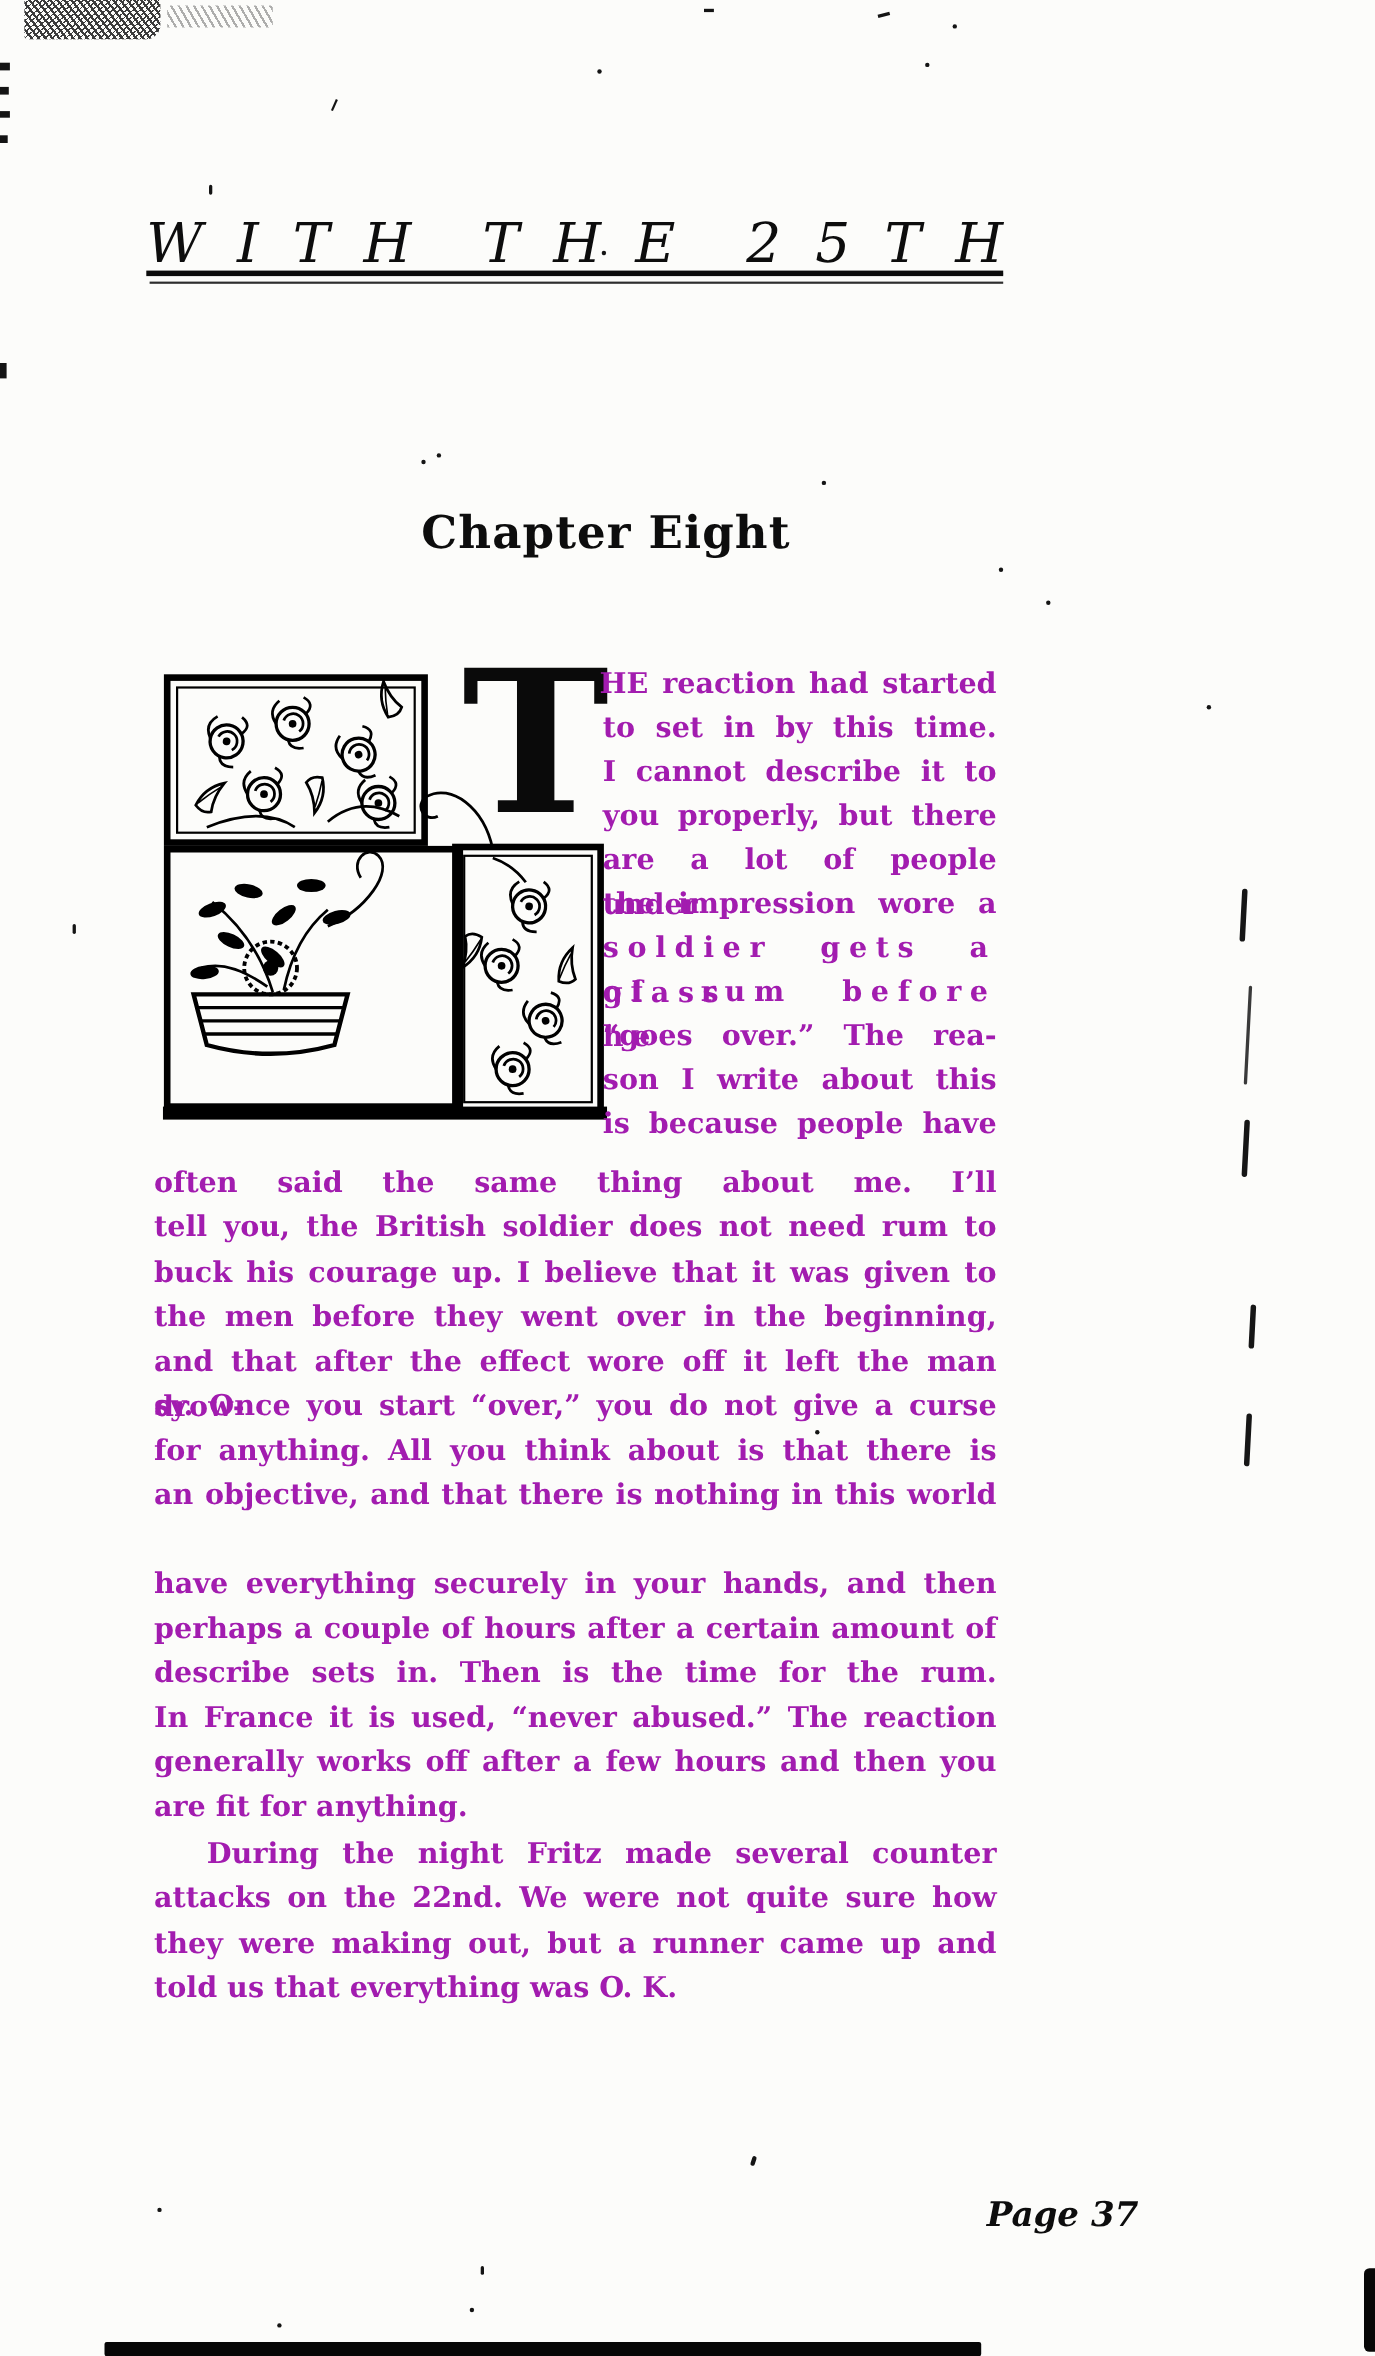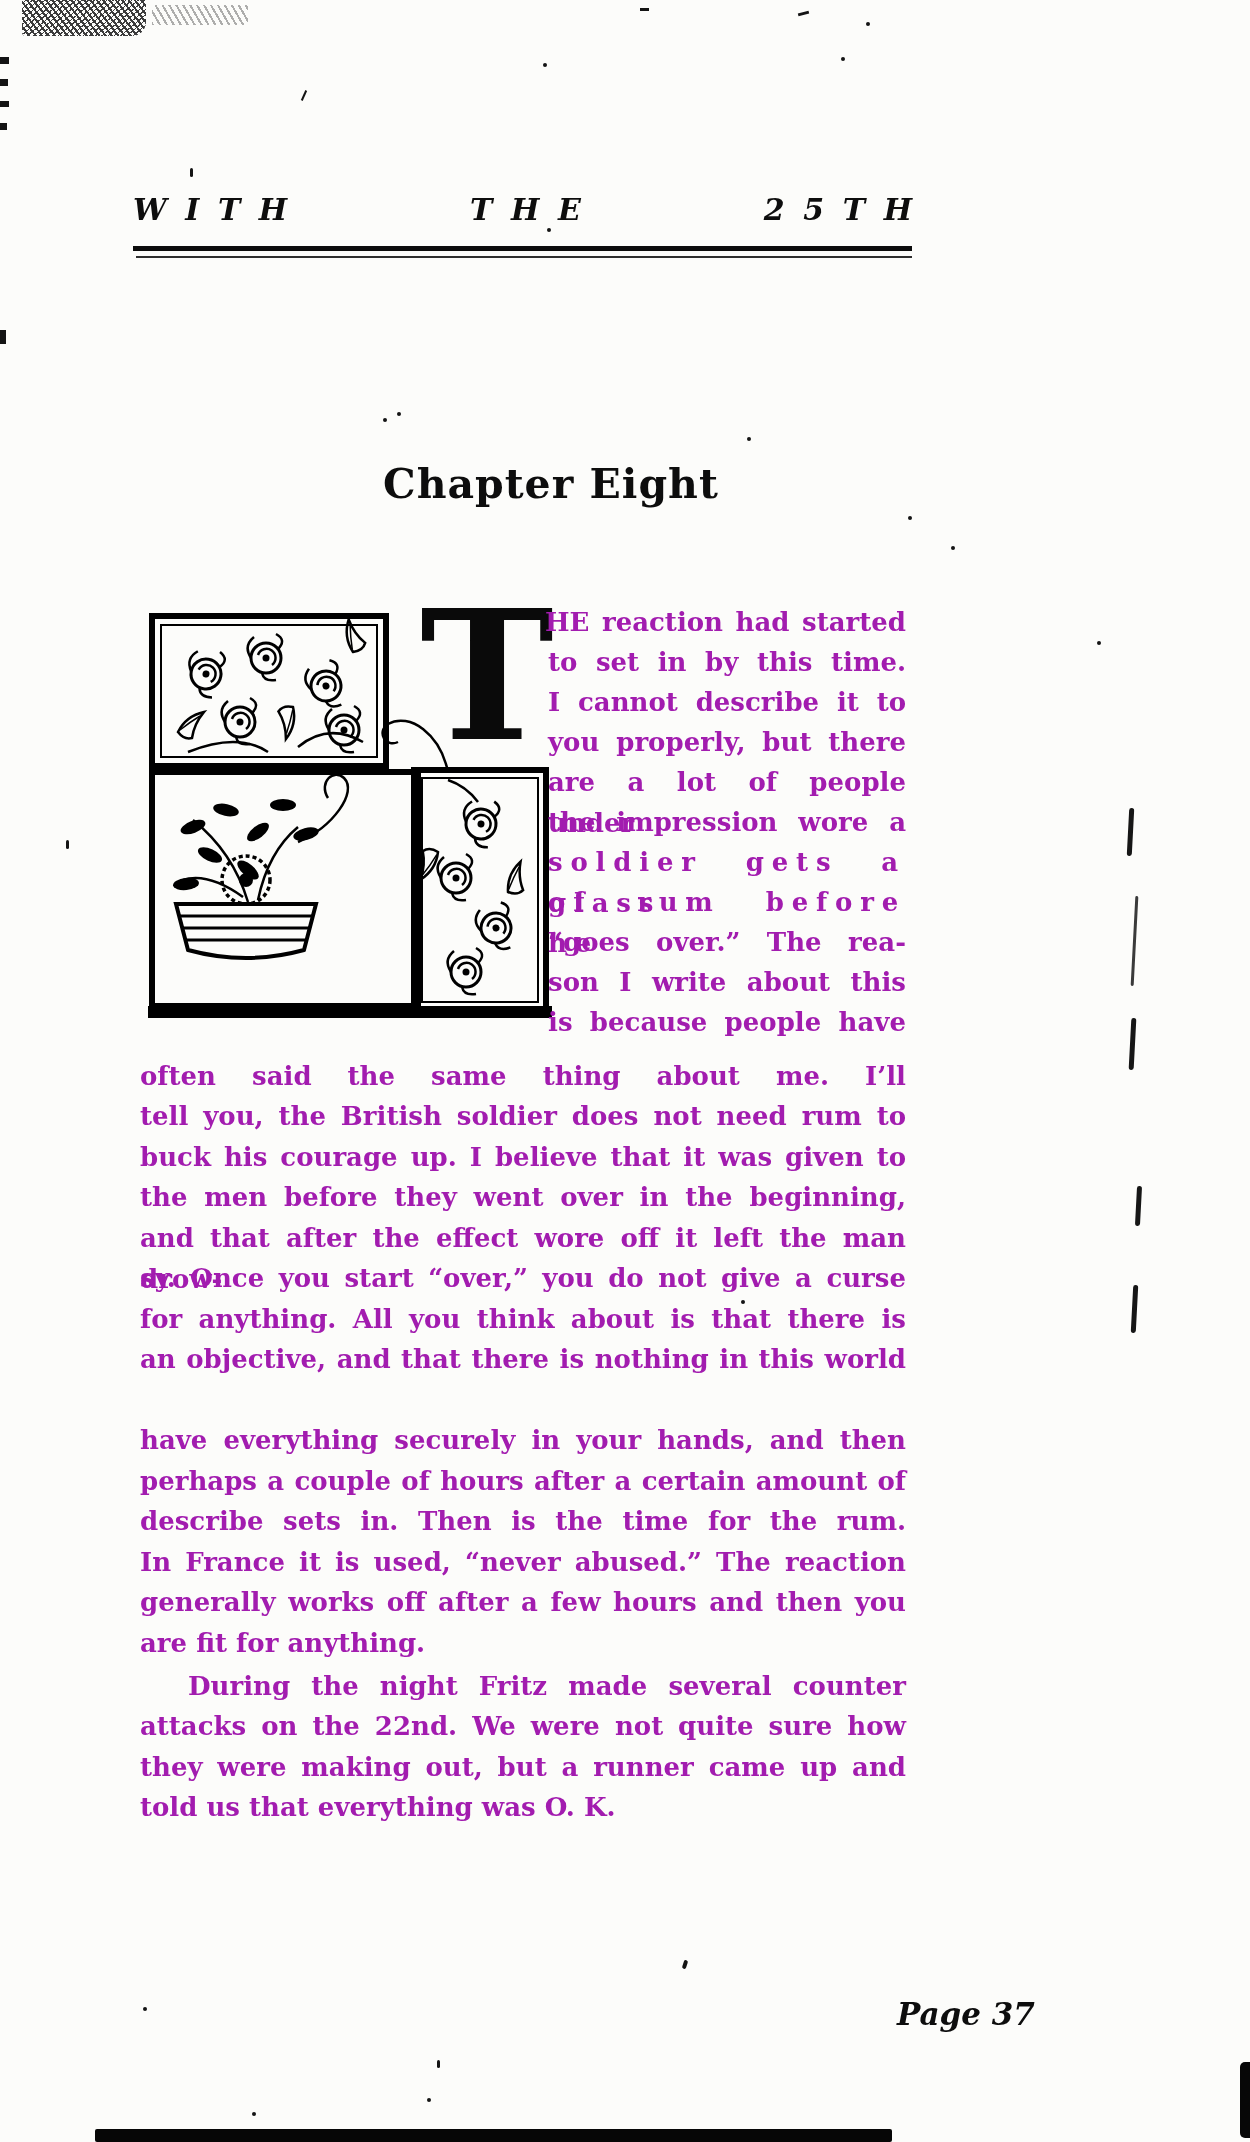--- a/index.html
+++ b/index.html
@@ -1,20 +1,20 @@
 <!DOCTYPE html>
 <html><head>
 <meta charset="utf-8">
 <style>
   html,body{margin:0;padding:0;background:#e8e8e4;}
   .page{position:relative;width:1250px;height:2142px;background:#fcfcfa;overflow:hidden;
         font-family:"DejaVu Serif","Liberation Serif",serif;color:#0f0f0f;}
   
   .hdr{position:absolute;left:133px;top:192px;width:779px;display:flex;justify-content:space-between;
-       font-style:italic;font-weight:bold;font-size:30px;color:#0d0d0d;}
+       font-style:italic;font-weight:normal;font-size:50px;color:#0d0d0d;}
   .hw{letter-spacing:.62em;margin-right:-.62em;white-space:nowrap;}
   .rule1{position:absolute;left:133px;top:246px;width:779px;height:5px;background:#0c0c0c;}
   .rule2{position:absolute;left:136px;top:256px;width:776px;height:2px;background:#2e2e2e;}
   
   .chapter{position:absolute;left:383px;top:460px;width:490px;font-size:41px;font-weight:bold;
            letter-spacing:1px;color:#0d0d0d;}
   
   .line{position:absolute;left:140px;width:766px;height:41px;line-height:41px;font-size:26px;
         font-weight:600;text-align:justify;text-align-last:justify;color:#a21caf;}
   .narrow{left:548px;width:358px;}

